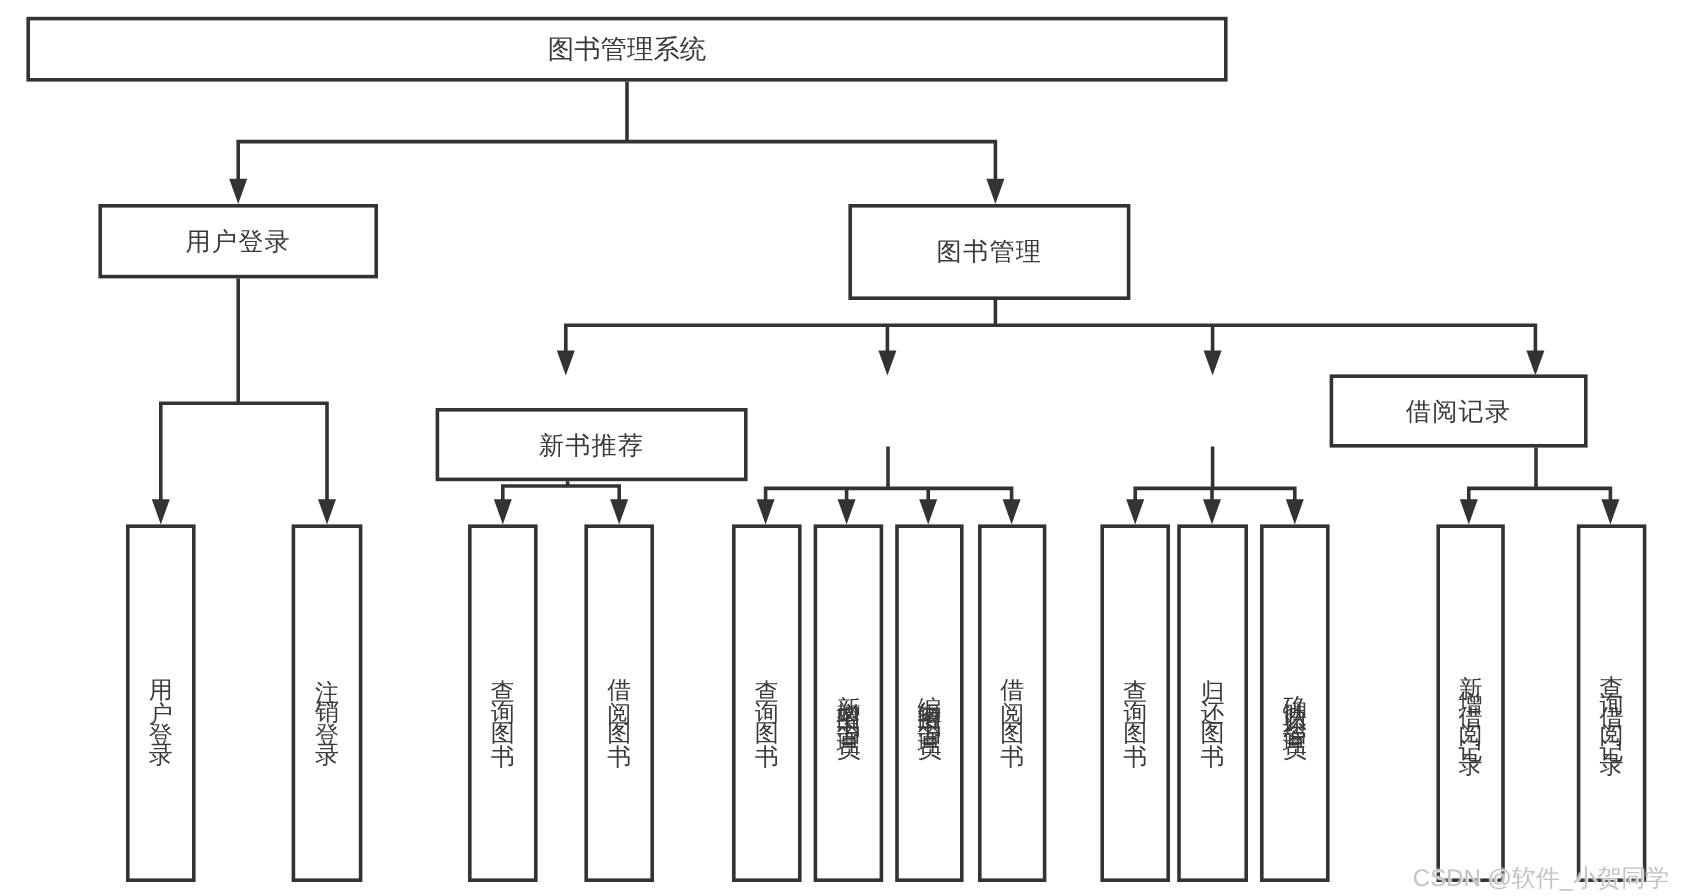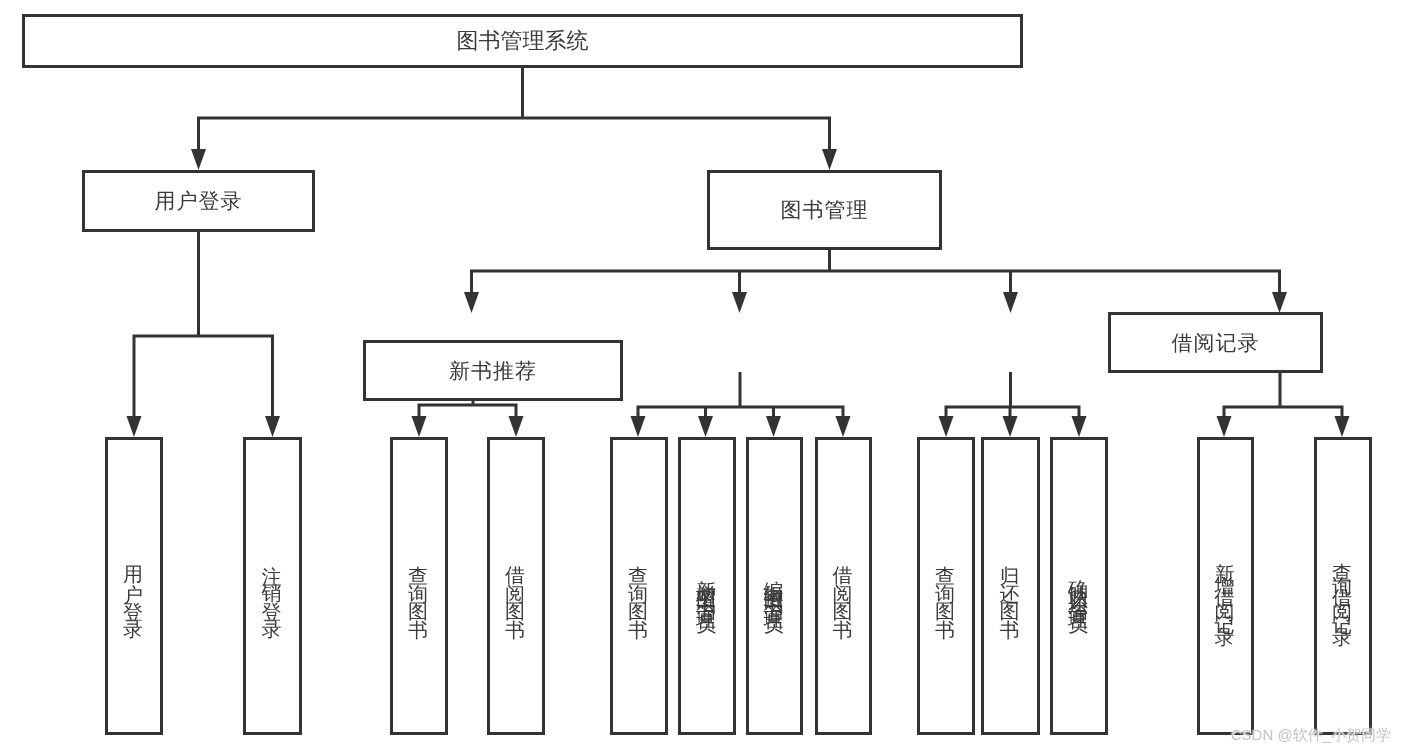--- a/index.html
+++ b/index.html
@@ -39,21 +39,21 @@
     text-orientation: mixed;
     font-size: 20px;
   }
   .leaf.len4 { letter-spacing: 18px; }
   .leaf.len6 { letter-spacing: 13px; }
   .leaf.len9 { letter-spacing: 5px; }
   .watermark {
     position: absolute;
     right: 14px;
     bottom: 2px;
-    font-size: 15px;
+    font-size: 20px;
     color: #c3c3c3;
     text-shadow: 0 0 2px #ffffff, 1px 1px 1px #ffffff;
     white-space: nowrap;
     pointer-events: none;
   }
 </style>
 </head>
 <body>
 
 <div class="stage">

